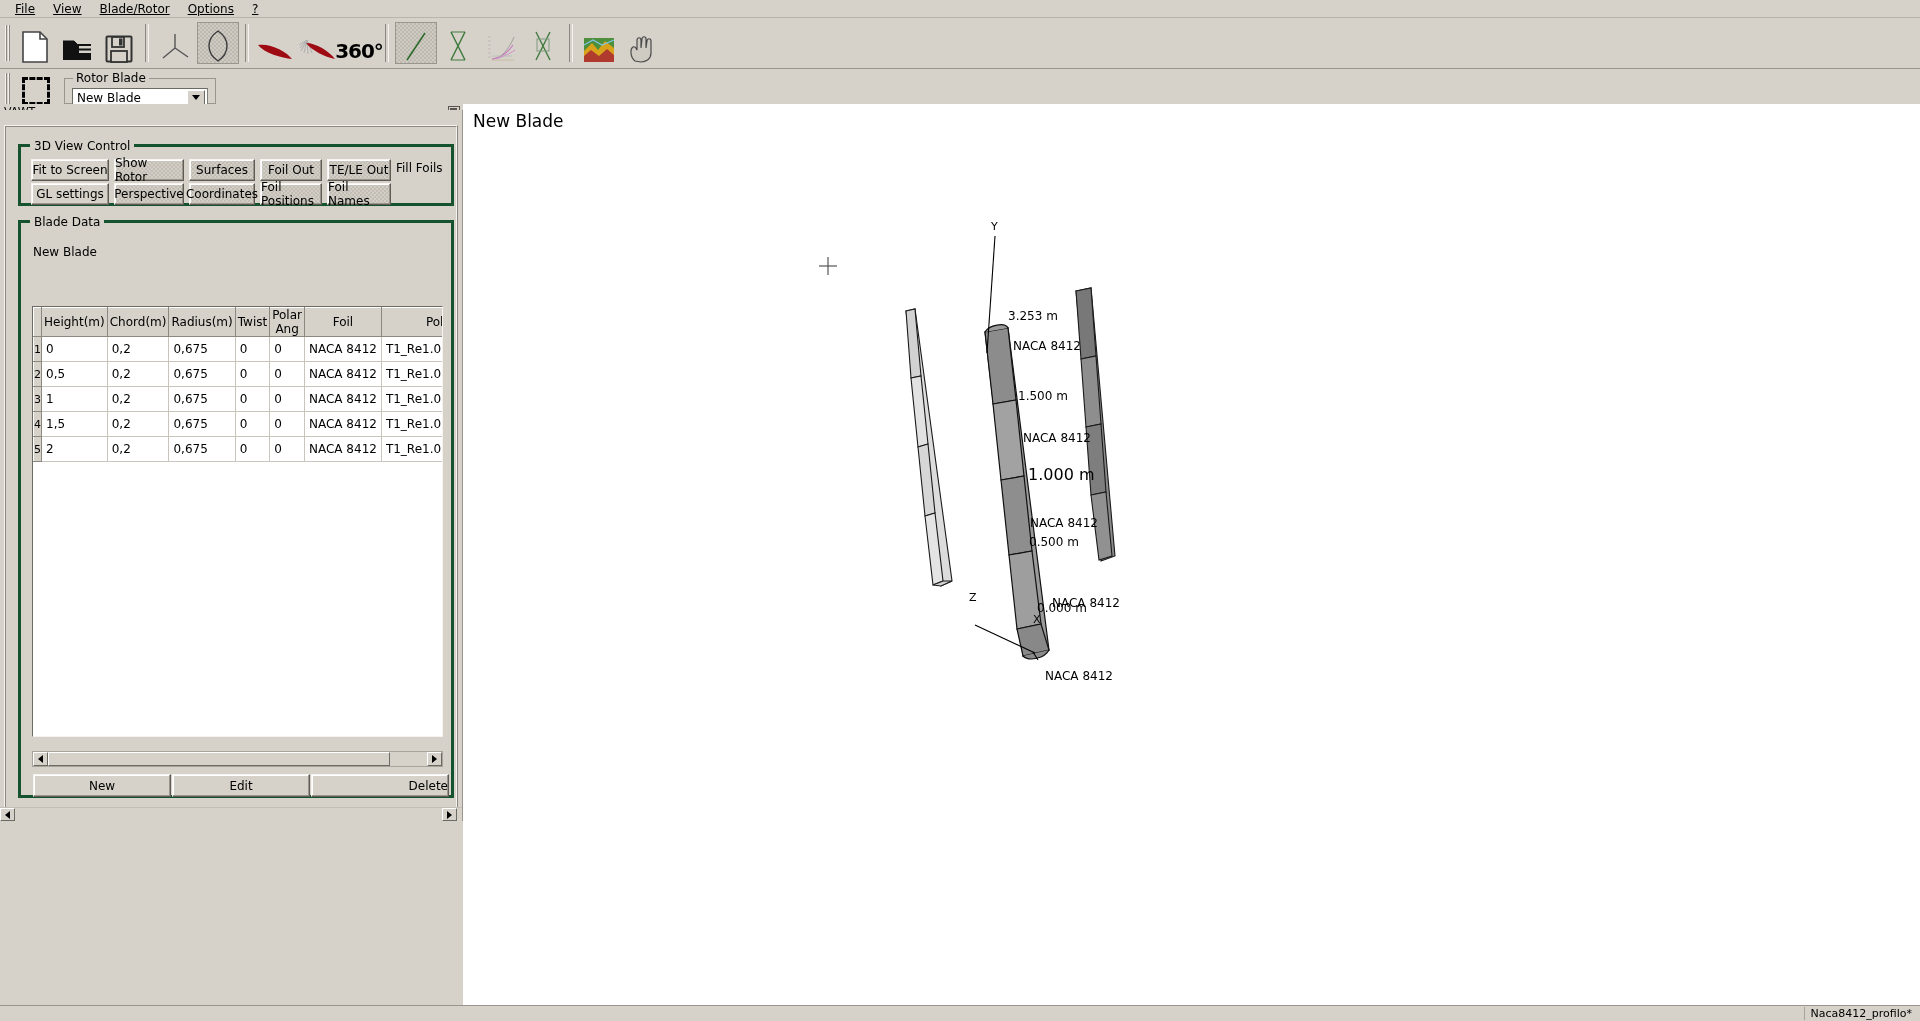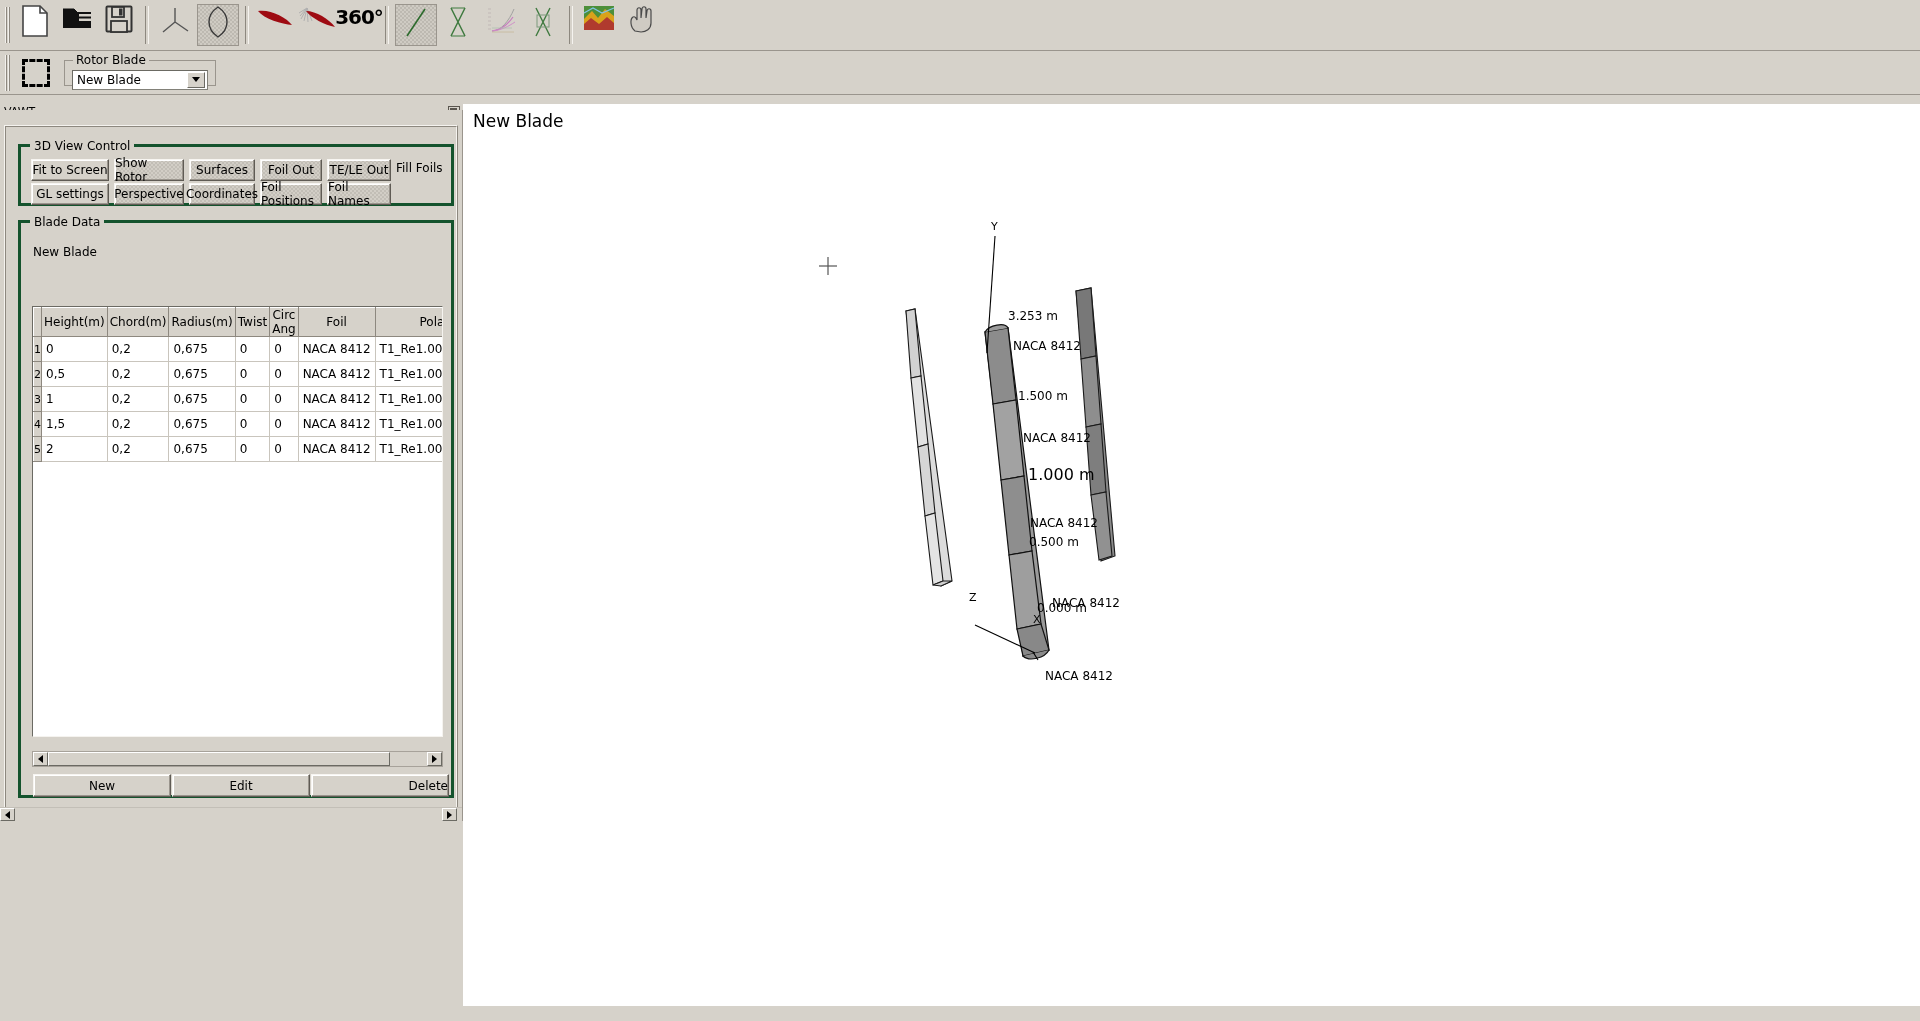--- a/index.html
+++ b/index.html
@@ -27,21 +27,21 @@
     border-bottom:1px solid #9a958d;padding-left:4px;
   }
   .tb-handle{width:6px;height:40px;margin-right:4px;position:relative;}
   .tb-handle:before,.tb-handle:after{
     content:"";position:absolute;top:2px;bottom:2px;width:1px;background:#f2f0ec;
   }
   .tb-handle:before{left:1px;box-shadow:1px 0 0 #8d887f;}
   .tb-handle:after{left:4px;box-shadow:1px 0 0 #8d887f;}
   .tb-sep{width:2px;height:38px;margin:0 5px;border-left:1px solid #8d887f;border-right:1px solid #f5f3ef;}
   .tb-btn{
-    width:40px;height:40px;display:flex;align-items:flex-start;justify-content:center;
+    width:40px;height:40px;display:flex;align-items:flex-end;justify-content:center;
     margin:0 1px;cursor:pointer;position:relative;
   }
   .tb-btn.checked{
     background-color:#cfcbc3;
     background-image:
       linear-gradient(45deg,#bdb9b1 25%,transparent 25%,transparent 75%,#bdb9b1 75%),
       linear-gradient(45deg,#bdb9b1 25%,transparent 25%,transparent 75%,#bdb9b1 75%);
     background-size:4px 4px;background-position:0 0,2px 2px;
     border:1px solid #9a958d;
   }
@@ -174,20 +174,27 @@
     position:absolute;left:0;bottom:0;width:1920px;height:15px;background:#d6d2ca;
     border-top:1px solid #9a958d;display:flex;align-items:center;justify-content:flex-end;
   }
   .status-cell{font-size:11px;padding:0 8px 0 6px;border-left:1px solid #a7a29a;height:13px;display:flex;align-items:center;}
 </style>
 </head>
 <body>
 
 <div class="app">
 
+  <div class="menubar">
+    <div class="menuitem"><u>File</u></div>
+    <div class="menuitem"><u>View</u></div>
+    <div class="menuitem"><u>Blade/Rotor</u></div>
+    <div class="menuitem"><u>Options</u></div>
+    <div class="menuitem"><u>?</u></div>
+  </div>
 
   <div class="toolbar">
     <div class="tb-handle"></div>
 
     <div class="tb-btn">
       <svg width="28" height="32" viewBox="0 0 28 32">
           <path d="M2 1 h17 l7 7 v23 h-24 z" fill="#fff" stroke="#444" stroke-width="1.6"></path>
           <path d="M19 1 v7 h7" fill="none" stroke="#444" stroke-width="1.6"></path>
         </svg>
     </div>
@@ -361,21 +368,21 @@
 
         <div class="tablewrap" style="left:11px;top:83px;width:409px;height:429px;">
           <table class="bd">
             <thead>
               <tr>
                 <th style="width:14px;"></th>
                 <th style="width:60px;">Height(m)</th>
                 <th style="width:54px;">Chord(m)</th>
                 <th style="width:54px;">Radius(m)</th>
                 <th style="width:46px;">Twist</th>
-                <th style="width:46px;">Circ Ang</th>
+                <th style="width:46px;">Polar Ang</th>
                 <th style="width:74px;">Foil</th>
                 <th style="width:82px;">Polar</th>
               </tr>
             </thead>
             <tbody>
               <tr>
                 <td class="rowhdr">1</td>
                 <td>0</td>
                 <td>0,2</td>
                 <td>0,675</td>
@@ -517,14 +524,17 @@
     <div style="position:absolute;left:566px;top:431px;font-size:12px;">0.500 m</div>
     <div style="position:absolute;left:574px;top:497px;font-size:12px;">0.000 m</div>
 
     <div style="position:absolute;left:550px;top:235px;font-size:12px;">NACA 8412</div>
     <div style="position:absolute;left:560px;top:327px;font-size:12px;">NACA 8412</div>
     <div style="position:absolute;left:567px;top:412px;font-size:12px;">NACA 8412</div>
     <div style="position:absolute;left:589px;top:492px;font-size:12px;">NACA 8412</div>
     <div style="position:absolute;left:582px;top:565px;font-size:12px;">NACA 8412</div>
   </div>
 
+  <div class="statusbar">
+    <span class="status-cell">Naca8412_profilo*</span>
+  </div>
 
 </div>
 
 </body></html>

